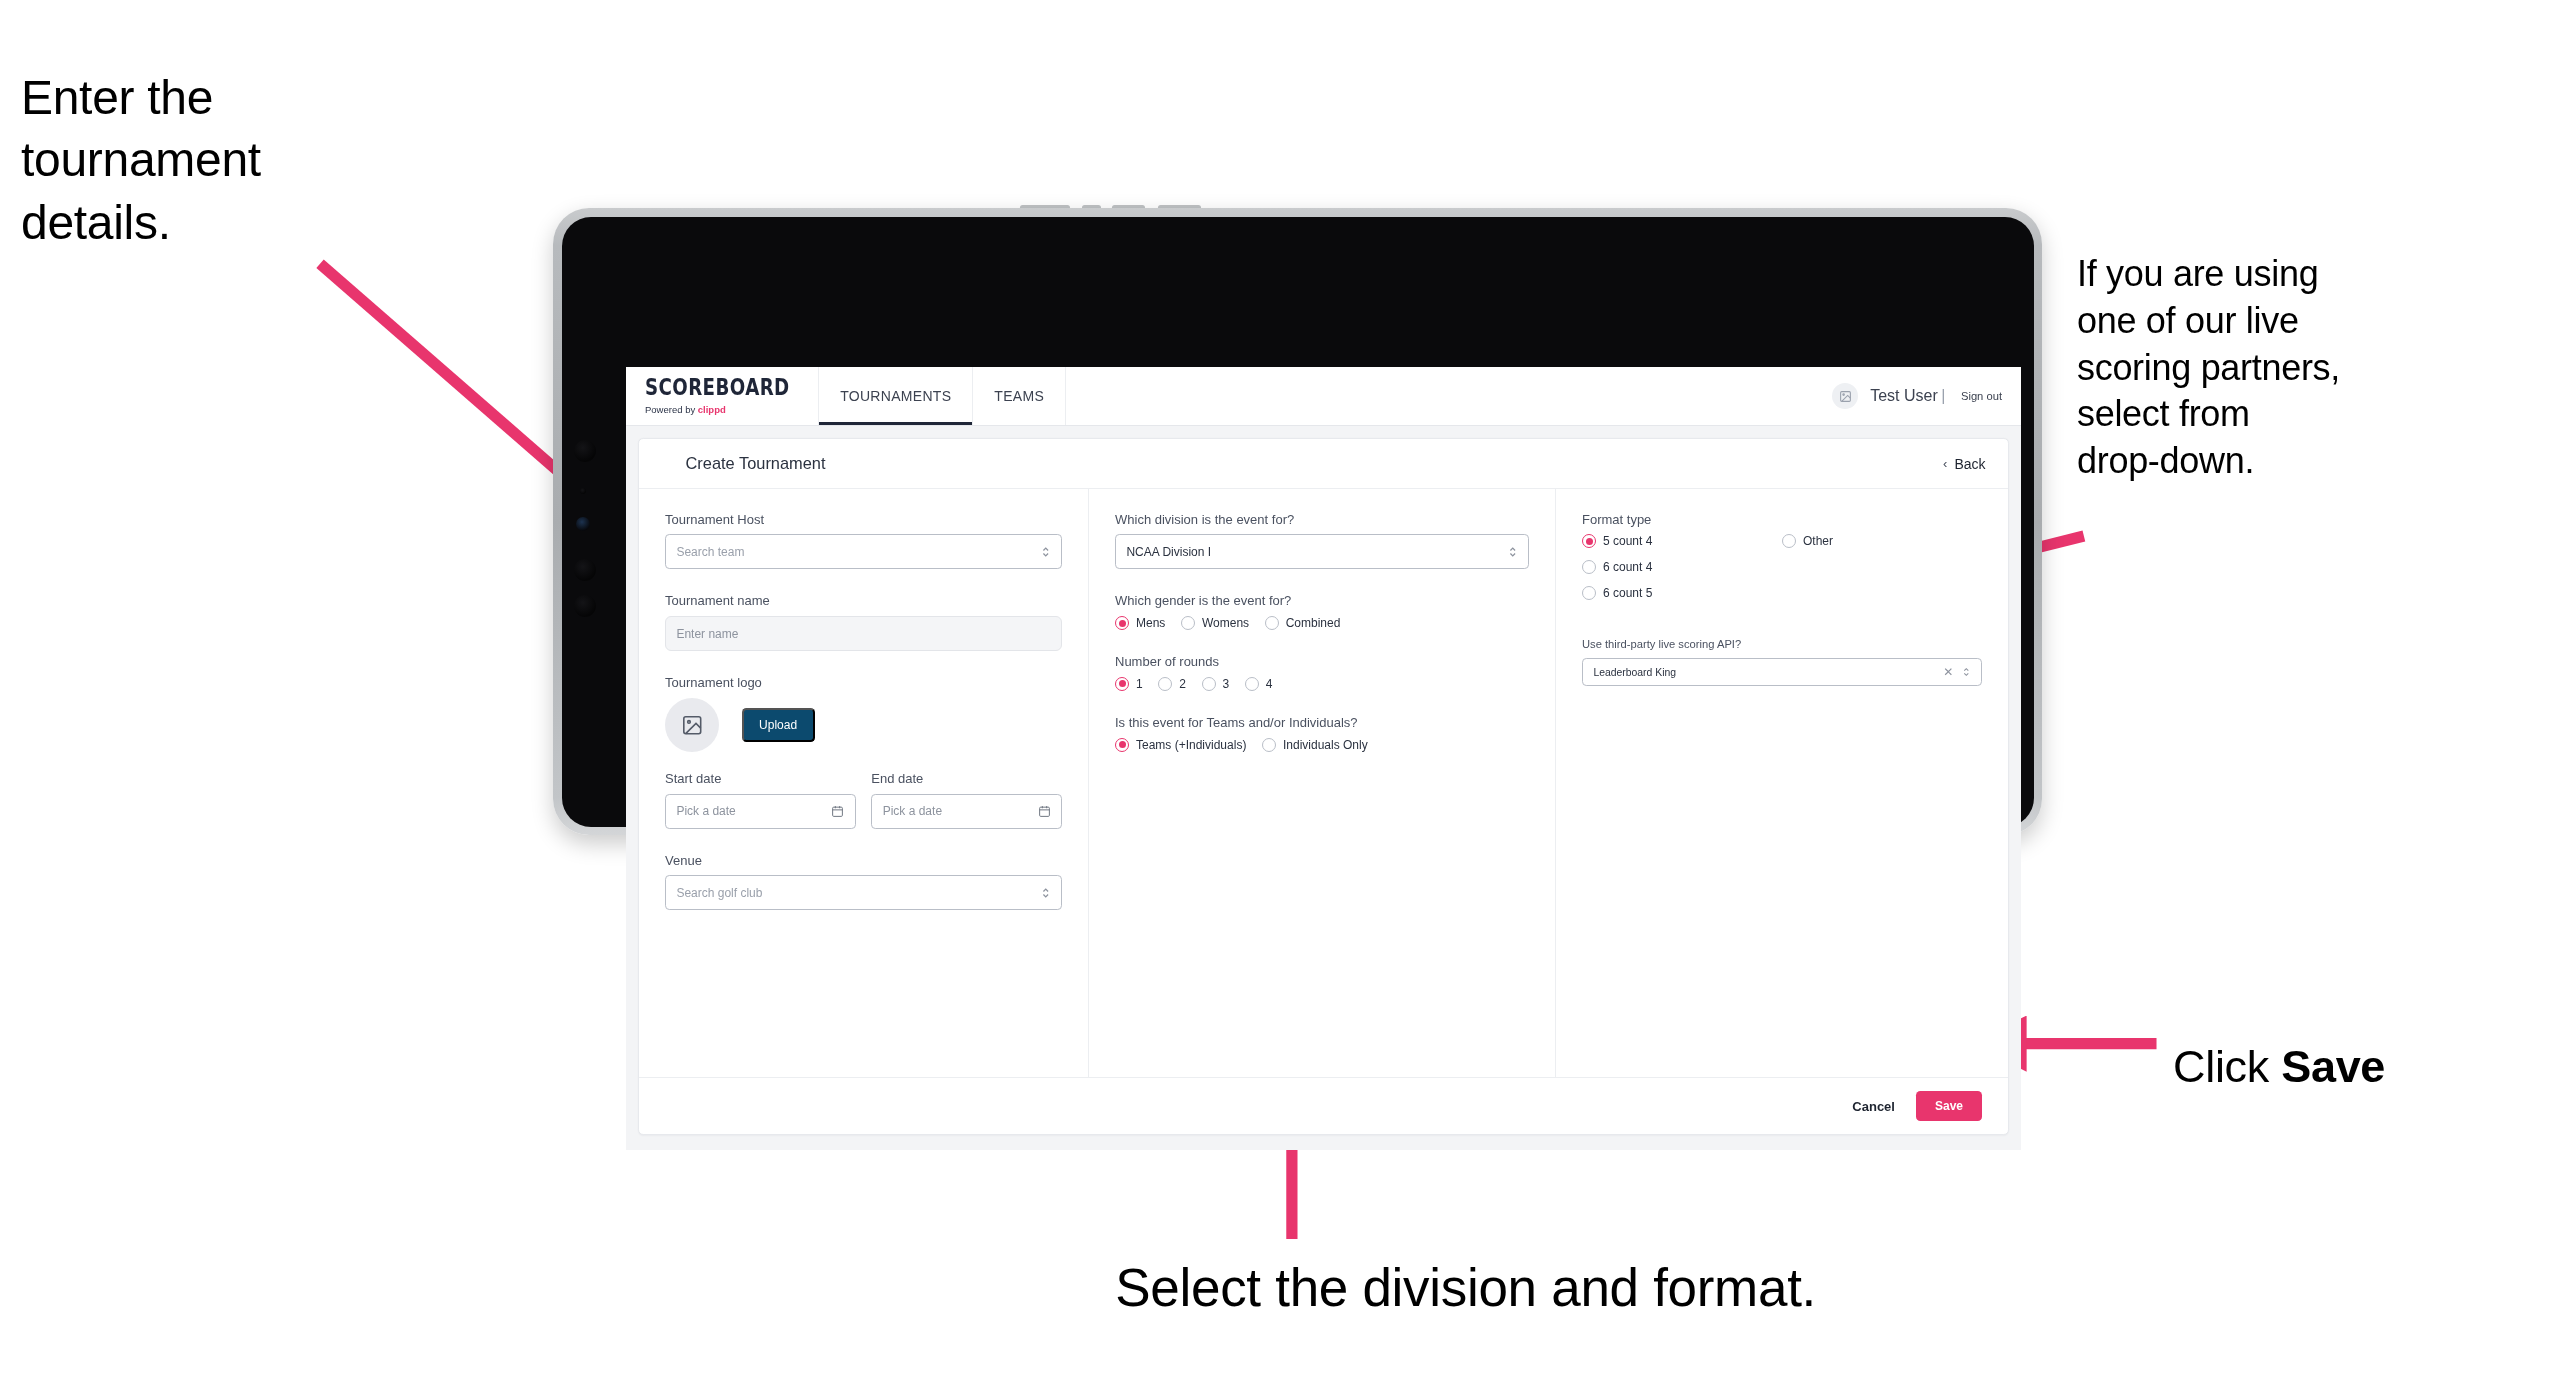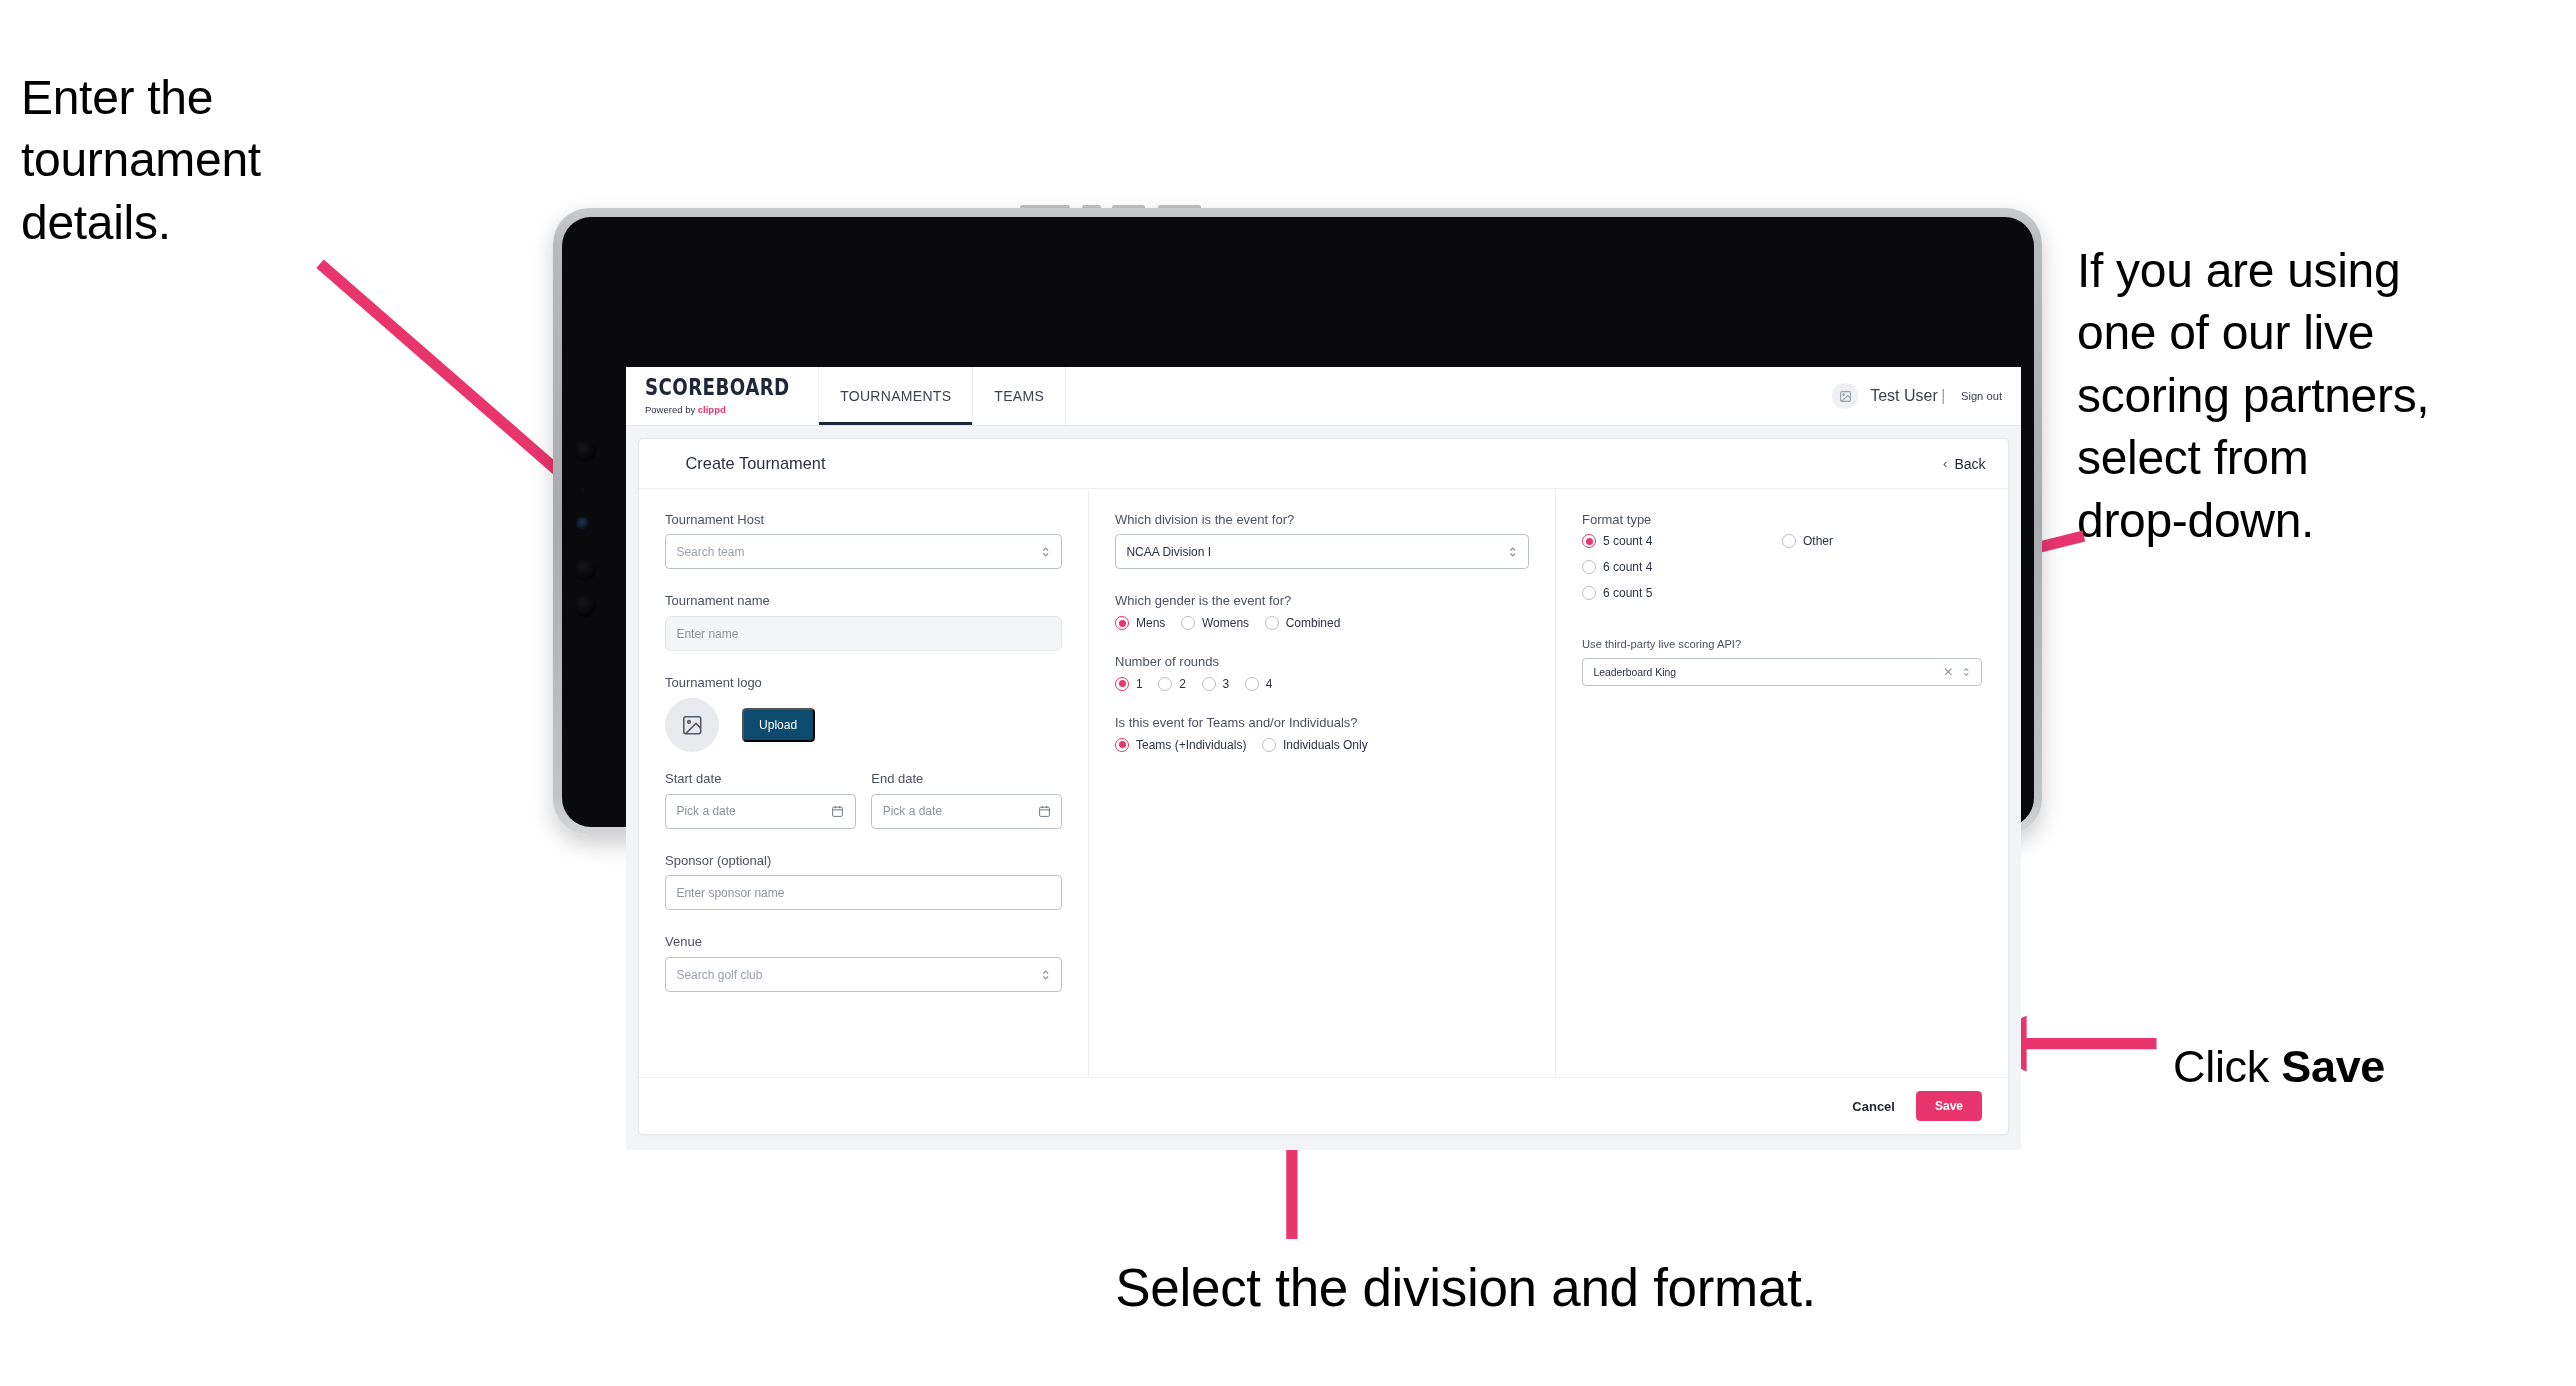--- a/index.html
+++ b/index.html
@@ -15,21 +15,21 @@
   .anno {
     position: absolute;
     color: #000;
     font-family: "Liberation Sans", sans-serif;
     font-weight: 400;
     line-height: 1.30;
     letter-spacing: -0.3px;
     white-space: pre-line;
   }
   #anno-left   { left: 21px;  top: 67px;  width: 363px; font-size: 48px; }
-  #anno-right  { left: 2077px;top: 240px; width: 484px; font-size: 48px; }
+  #anno-right  { left: 2077px;top: 251px; width: 484px; font-size: 36px; }
   #anno-bottom { left: 951px;top: 1254px;width: 865px;font-size: 53px; text-align: right; }
   #anno-save   { left: 2173px;top: 979px;width: 363px;font-size: 45px; }
   #anno-save b { font-weight: 700; }
 
   
   .arrows { position: absolute; left: 0; top: 0; width: 2576px; height: 1386px; pointer-events: none; }
 
   
   .tablet {
     position: absolute; left: 553px; top: 208px;
@@ -326,26 +326,20 @@
               <div class="input">
                 <span style="flex:1">Pick a date</span>
                 <svg class="cal-icon" width="13" height="13" viewBox="0 0 24 24" fill="none" stroke="#6d7480" stroke-width="1.8">
                   <rect x="3" y="4" width="18" height="17" rx="2"></rect>
                     <path d="M3 9h18M8 2v4M16 2v4"></path>
                 </svg>
               </div>
             </div>
           </div>
 
-          <div class="fgroup">
-            <label class="flabel">Sponsor (optional)</label>
-            <div class="input">
-              <span>Enter sponsor name</span>
-            </div>
-          </div>
 
           <div class="fgroup">
             <label class="flabel">Venue</label>
             <div class="select">
               <span class="ph">Search golf club</span>
               <span class="caret">
                 <svg width="9.5" height="14" viewBox="0 0 12 18" fill="none" stroke="currentColor" stroke-width="1.6">
                     <path d="M3 7l3-3 3 3"></path>
                     <path d="M3 11l3 3 3-3"></path>
                   </svg>

